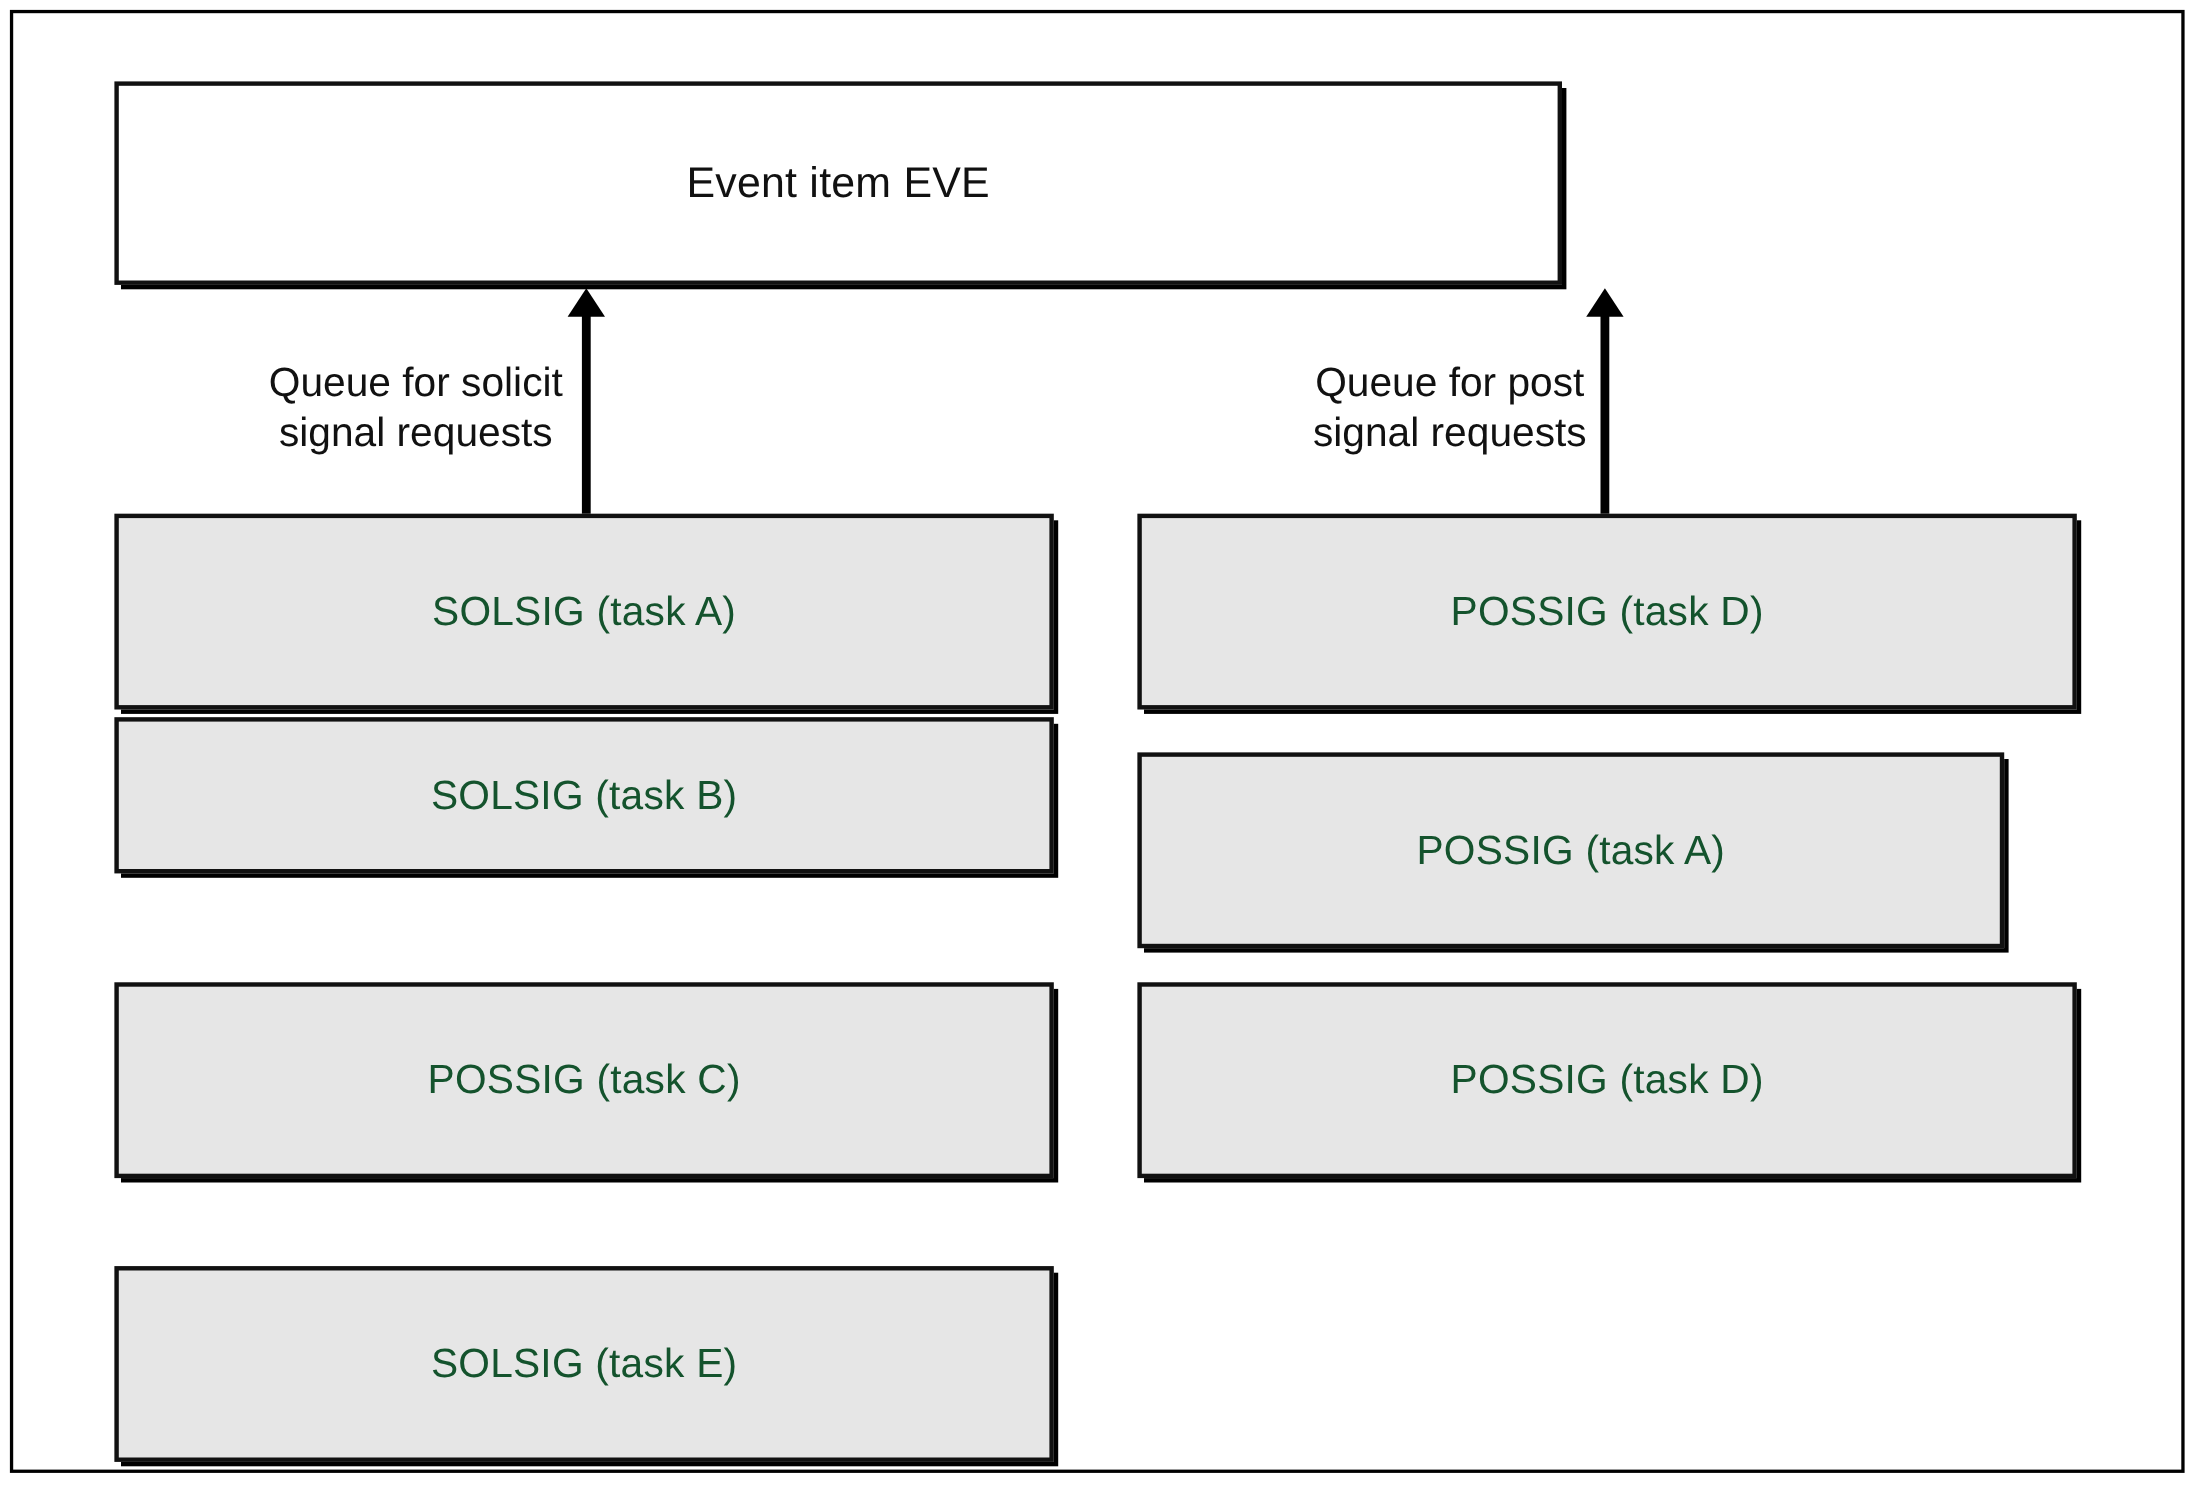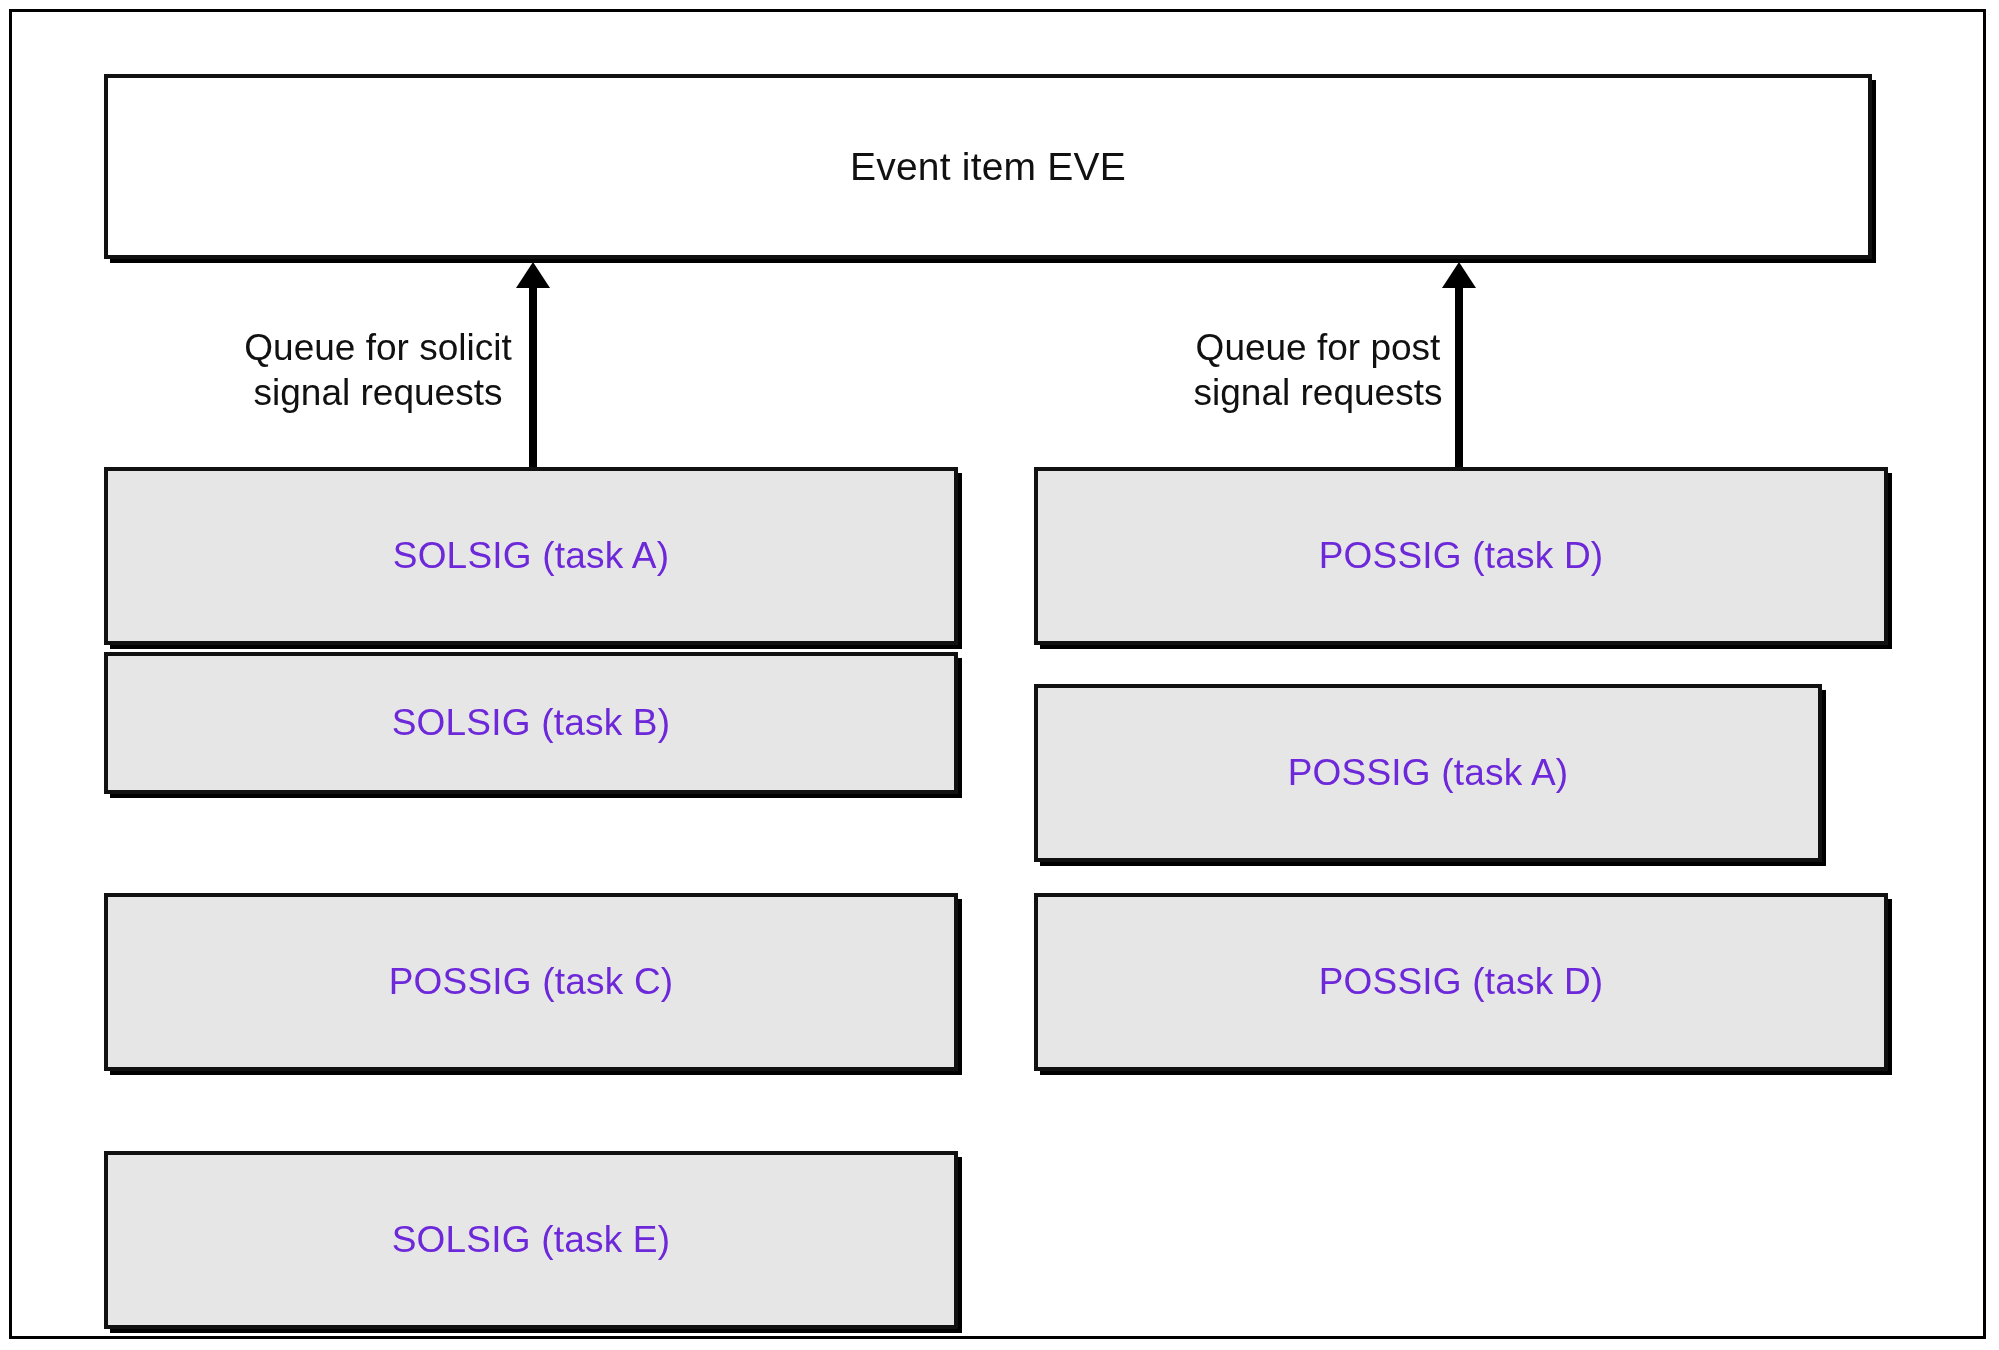--- a/index.html
+++ b/index.html
@@ -27,21 +27,21 @@
     border: 3px solid #000000;
     box-sizing: border-box;
     background: #ffffff;
   }
 
   
   .event-box {
     position: absolute;
     left: 104px;
     top: 74px;
-    width: 1768px;
+    width: 1316px;
     height: 185px;
     background: #ffffff;
     border: 4px solid #111111;
     box-sizing: border-box;
     box-shadow: 5px 5px 0 -1px #000000;
   }
   .event-box .box-label {
     position: absolute;
     left: 0;
     right: 0;
@@ -62,21 +62,21 @@
     box-shadow: 5px 5px 0 -1px #000000;
   }
   .qbox .box-label {
     position: absolute;
     left: 0;
     right: 0;
     top: 50%;
     transform: translateY(-50%);
     text-align: center;
     font-size: 37px;
-    color: #6d28d9;
+    color: #14532d;
     letter-spacing: 0.2px;
   }
 
   
   .arrow-shaft {
     position: absolute;
     width: 8px;
     background: #000000;
   }
   .arrow-head {

